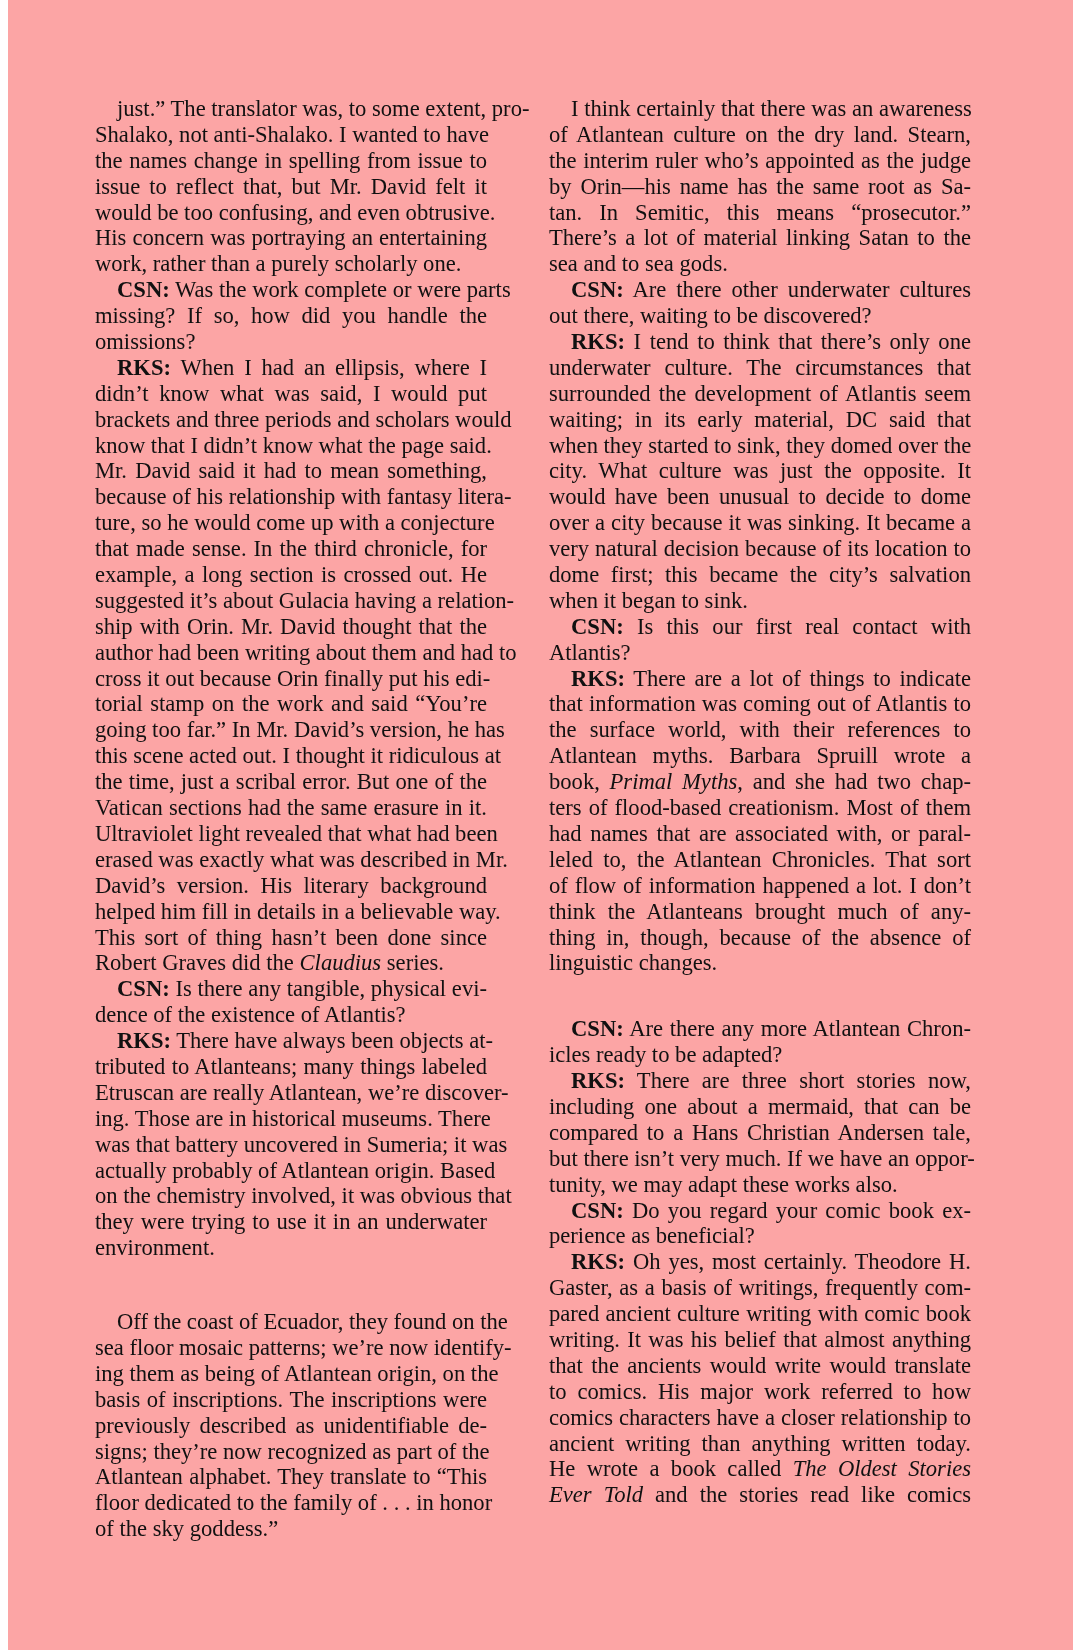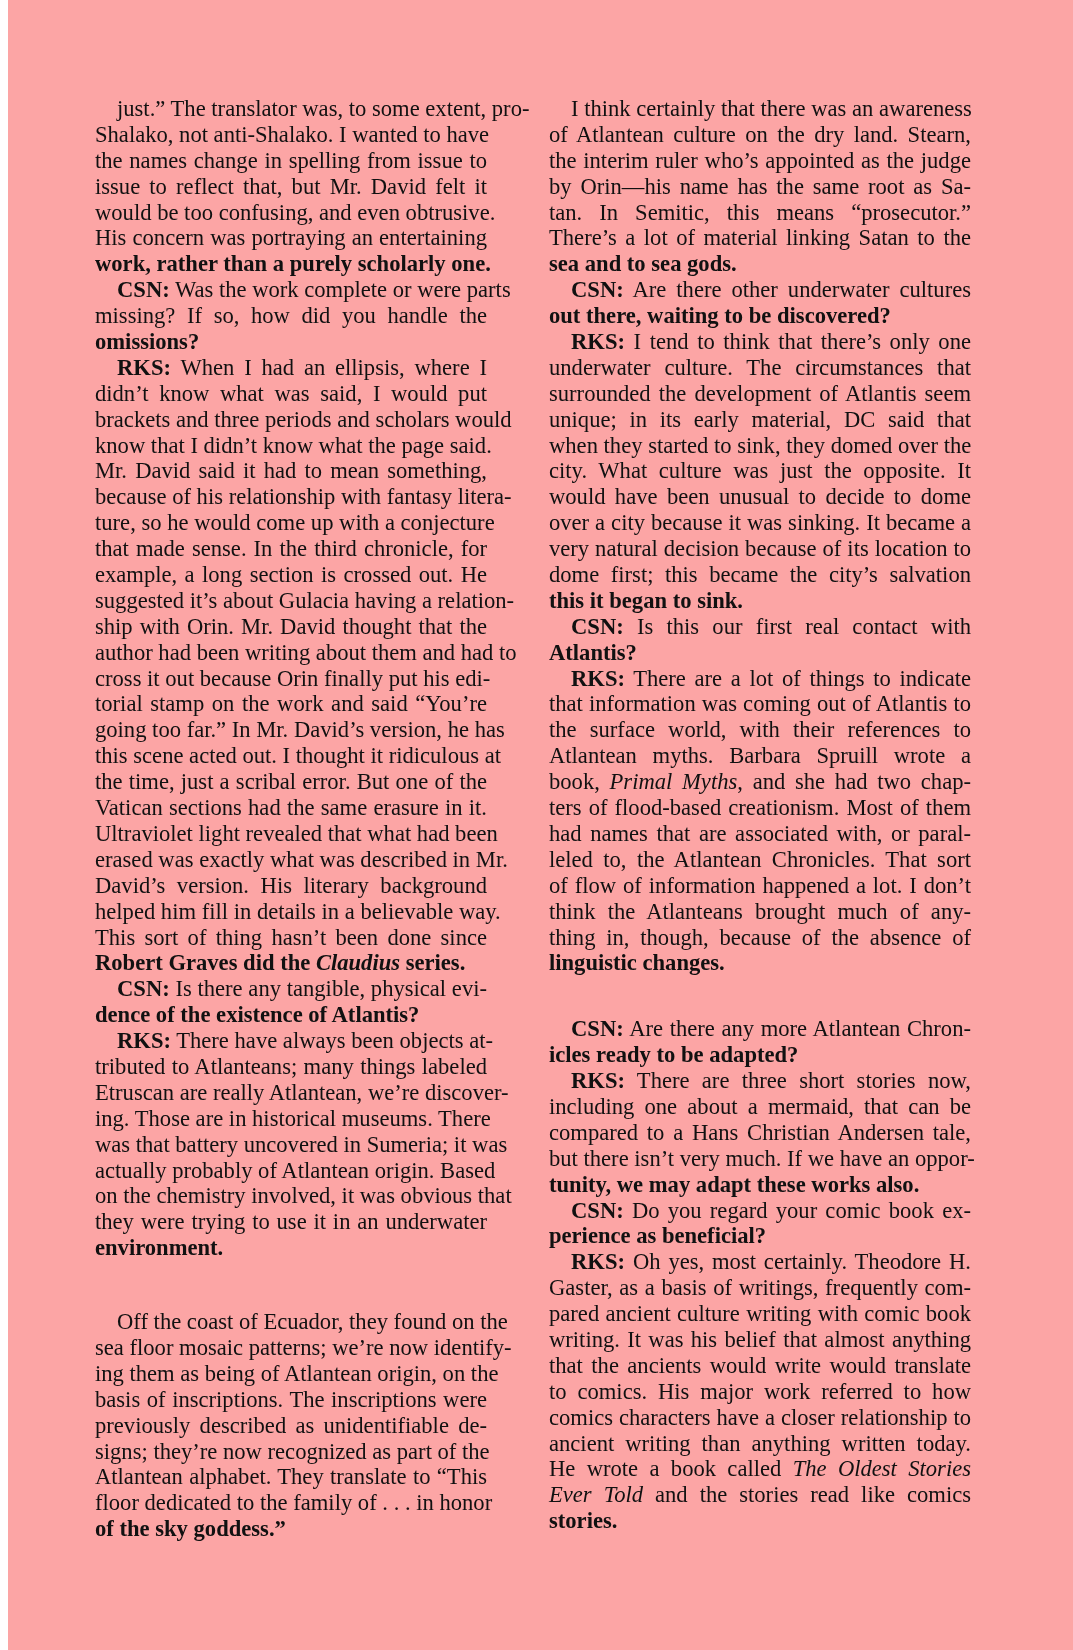--- a/index.html
+++ b/index.html
@@ -6,21 +6,21 @@
   body { width: 1073px; height: 1650px; position: relative; overflow: hidden; }
   .page { position: absolute; left: 8px; top: 0; width: 1073px; height: 1650px; background: #fca5a5; }
   .col {
     position: absolute; top: 96px;
     font-family: "Liberation Serif", "DejaVu Serif", serif;
     font-size: 22.6px; line-height: 25.9px; color: #111111;
   }
   .col-left { left: 87px; width: 392px; }
   .col-right { left: 541px; width: 422px; }
   .line { display: block; white-space: nowrap; text-align: justify; text-align-last: justify; height: 25.9px; }
-  .line.last { text-align-last: left; font-weight: bold; }
+  .line.last { text-align-last: left; }
   .spk { font-weight: bold; }
   .it { font-style: italic; }
 </style>
 </head>
 <body>
 
 <div class="page">
   <div class="col col-left" id="col-left">
       <div>
         <span class="line" style="text-indent: 22px;"><span>just.” The translator was, to some extent, pro-</span></span>
@@ -100,28 +100,28 @@
         <span class="line last"><span>sea and to sea gods.</span></span>
       </div>
       <div>
         <span class="line" style="text-indent: 22px;"><span class="spk">CSN:</span><span> Are there other underwater cultures</span></span>
         <span class="line last"><span>out there, waiting to be discovered?</span></span>
       </div>
       <div>
         <span class="line" style="text-indent: 22px;"><span class="spk">RKS:</span><span> I tend to think that there’s only one</span></span>
         <span class="line"><span>underwater culture. The circumstances that</span></span>
         <span class="line"><span>surrounded the development of Atlantis seem</span></span>
-        <span class="line"><span>unique; in its early material, DC said that</span></span>
+        <span class="line"><span>waiting; in its early material, DC said that</span></span>
         <span class="line"><span>when they started to sink, they domed over the</span></span>
         <span class="line"><span>city. What culture was just the opposite. It</span></span>
         <span class="line"><span>would have been unusual to decide to dome</span></span>
         <span class="line"><span>over a city because it was sinking. It became a</span></span>
         <span class="line"><span>very natural decision because of its location to</span></span>
         <span class="line"><span>dome first; this became the city’s salvation</span></span>
-        <span class="line last"><span>this it began to sink.</span></span>
+        <span class="line last"><span>when it began to sink.</span></span>
       </div>
       <div>
         <span class="line" style="text-indent: 22px;"><span class="spk">CSN:</span><span> Is this our first real contact with</span></span>
         <span class="line last"><span>Atlantis?</span></span>
       </div>
       <div>
         <span class="line" style="text-indent: 22px;"><span class="spk">RKS:</span><span> There are a lot of things to indicate</span></span>
         <span class="line"><span>that information was coming out of Atlantis to</span></span>
         <span class="line"><span>the surface world, with their references to</span></span>
         <span class="line"><span>Atlantean myths. Barbara Spruill wrote a</span></span>
@@ -153,16 +153,15 @@
         <span class="line" style="text-indent: 22px;"><span class="spk">RKS:</span><span> Oh yes, most certainly. Theodore H.</span></span>
         <span class="line"><span>Gaster, as a basis of writings, frequently com-</span></span>
         <span class="line"><span>pared ancient culture writing with comic book</span></span>
         <span class="line"><span>writing. It was his belief that almost anything</span></span>
         <span class="line"><span>that the ancients would write would translate</span></span>
         <span class="line"><span>to comics. His major work referred to how</span></span>
         <span class="line"><span>comics characters have a closer relationship to</span></span>
         <span class="line"><span>ancient writing than anything written today.</span></span>
         <span class="line"><span>He wrote a book called </span><span class="it">The Oldest Stories</span></span>
         <span class="line"><span class="it">Ever Told</span><span> and the stories read like comics</span></span>
-        <span class="line last"><span>stories.</span></span>
       </div>
     </div>
 </div>
 
 </body></html>

